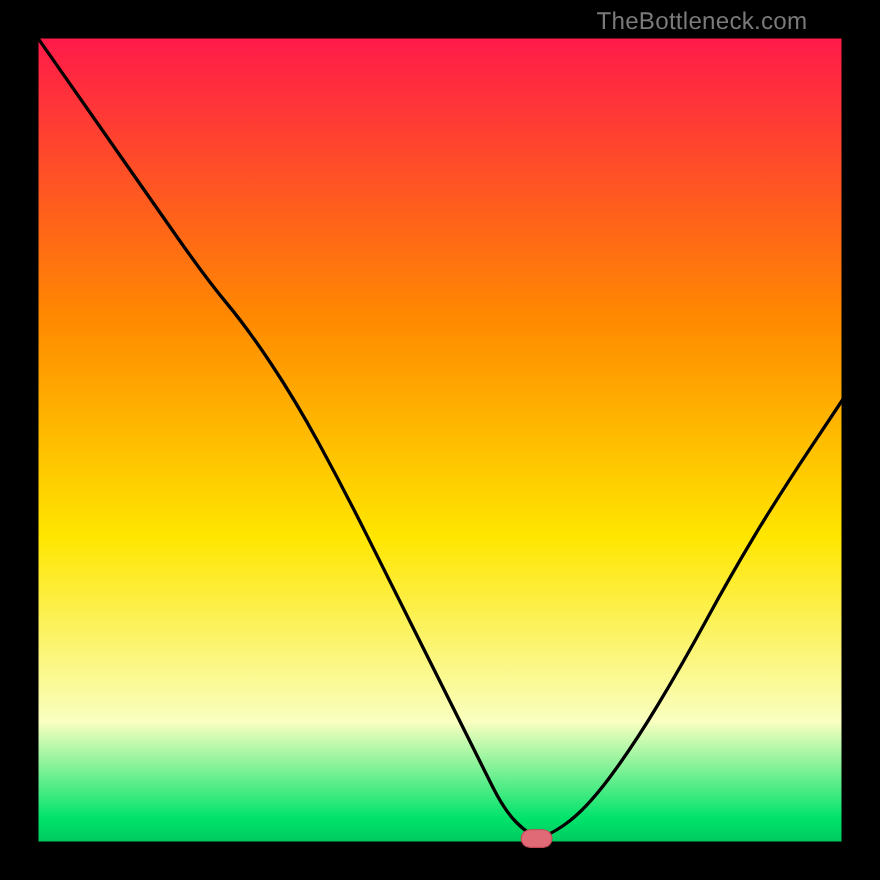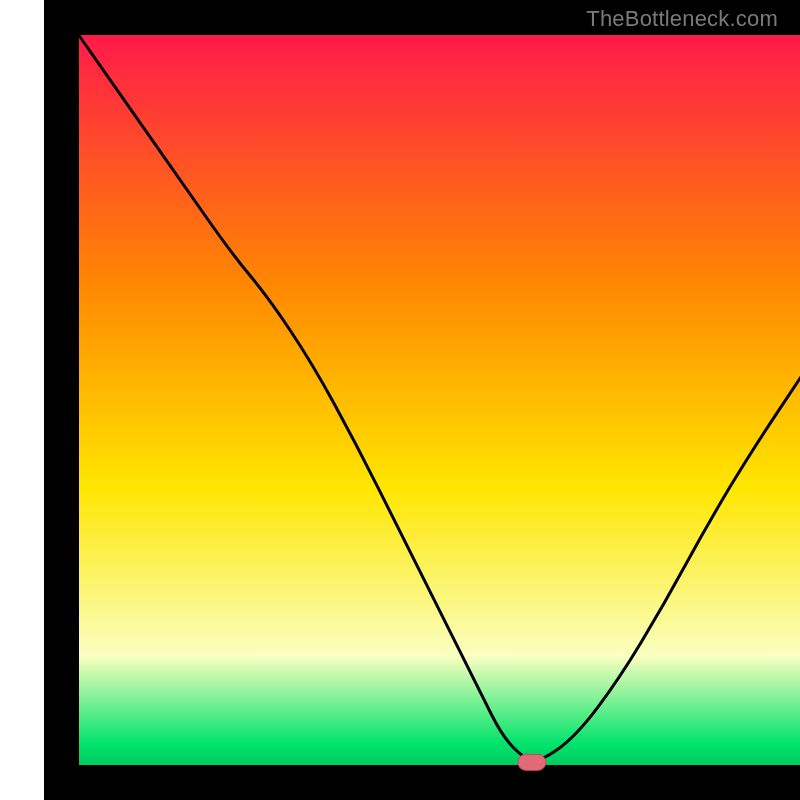--- a/index.html
+++ b/index.html
@@ -5,21 +5,20 @@
   body {
     margin: 0;
     padding: 0;
     background: #fff;
     font-family: Arial, Helvetica, sans-serif;
   }
   .wrap {
     width: 746px;
     height: 800px;
     position: relative;
-    margin-left: 44px;
   }
   .watermark {
     position: absolute;
     top: 6px;
     right: 12px;
     font-size: 22px;
     color: #7a7a7a;
     letter-spacing: 0.2px;
   }
   svg { display: block; }

